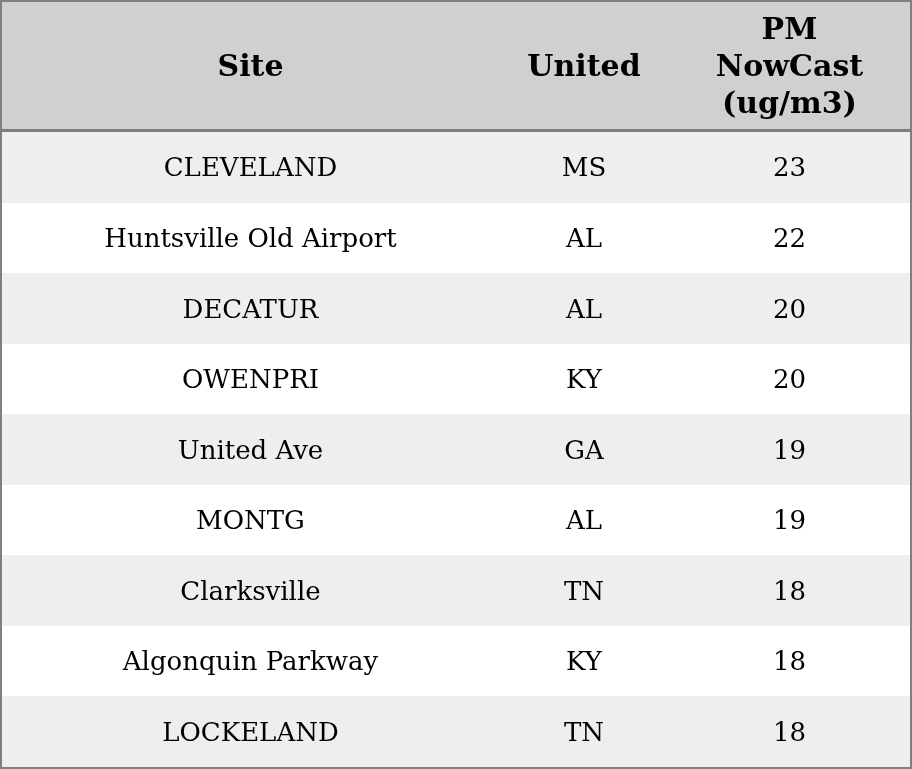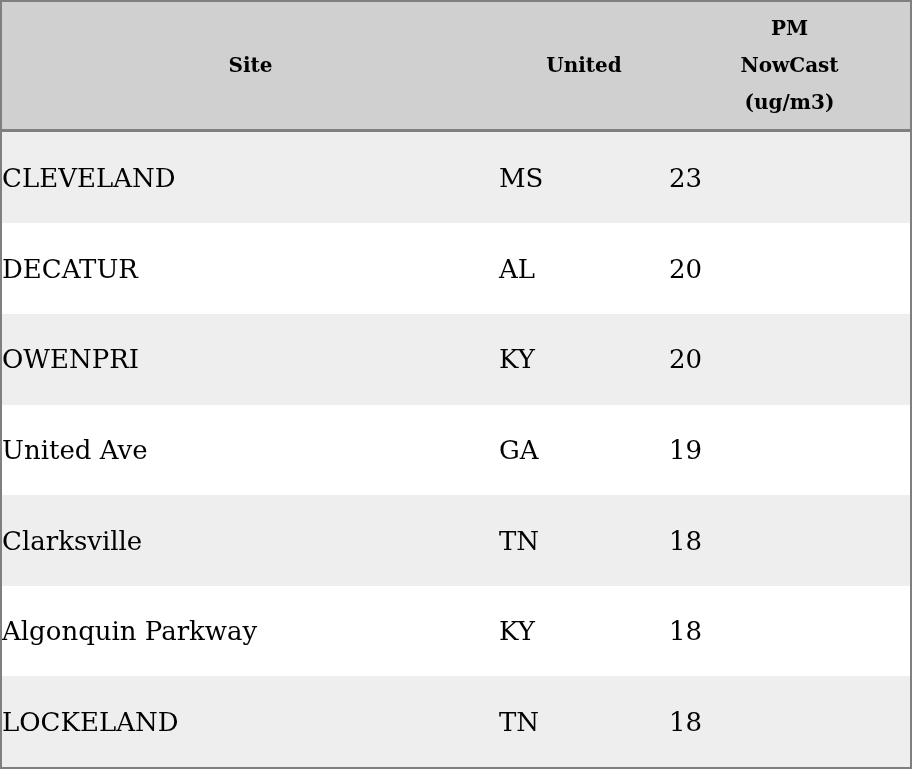--- a/index.html
+++ b/index.html
@@ -25,32 +25,33 @@
   }
   col.col-site  { width: 497px; }
   col.col-state { width: 170px; }
   col.col-pm    { width: 241px; }
 
   thead th {
     height: 127px;
     background: #d0d0d0;
     border-bottom: 3px solid #7f7f7f;
     font-weight: bold;
-    font-size: 20px;
+    font-size: 30px;
     line-height: 37px;
     text-align: center;
     vertical-align: middle;
     padding: 0;
   }
   thead th.th-pm {
     white-space: pre-line;
   }
   tbody td {
     height: 58px;
     font-size: 26px;
+    text-align: center;
     vertical-align: middle;
     padding: 0;
     font-weight: normal;
   }
   tbody tr:nth-child(odd)  { background: #eeeeee; }
   tbody tr:nth-child(even) { background: #ffffff; }
 </style>
 </head>
 <body>
 
@@ -70,40 +71,50 @@
 (ug/m3)</th>
       </tr>
     </thead>
     <tbody id="table-body">
   <tr>
     <td>CLEVELAND</td>
     <td>MS</td>
     <td>23</td>
   </tr>
 
+  <tr>
+    <td>Huntsville Old Airport</td>
+    <td>AL</td>
+    <td>22</td>
+  </tr>
 
 
   <tr>
     <td>DECATUR</td>
     <td>AL</td>
     <td>20</td>
   </tr>
 
   <tr>
     <td>OWENPRI</td>
     <td>KY</td>
     <td>20</td>
   </tr>
 
   <tr>
     <td>United Ave</td>
     <td>GA</td>
     <td>19</td>
   </tr>
 
+  <tr>
+    <td>MONTG</td>
+    <td>AL</td>
+    <td>19</td>
+  </tr>
 
 
   <tr>
     <td>Clarksville</td>
     <td>TN</td>
     <td>18</td>
   </tr>
 
   <tr>
     <td>Algonquin Parkway</td>

